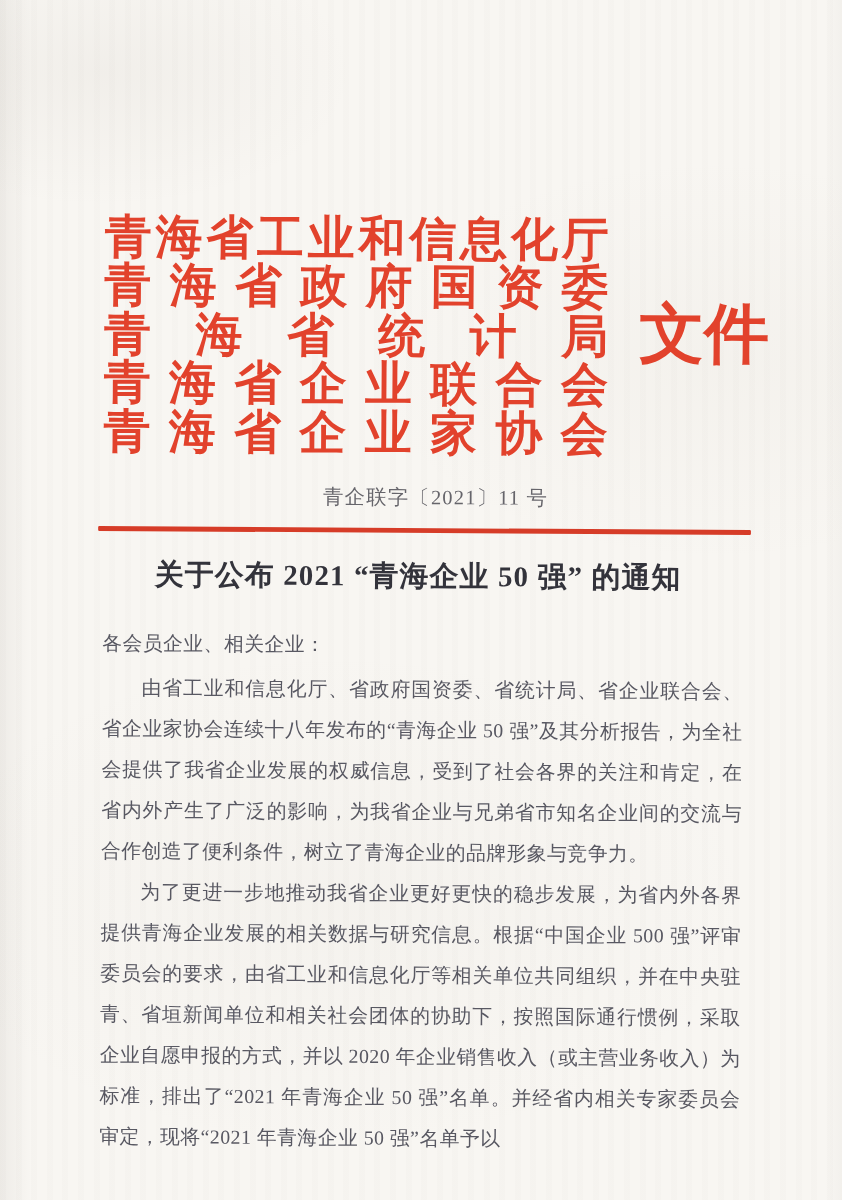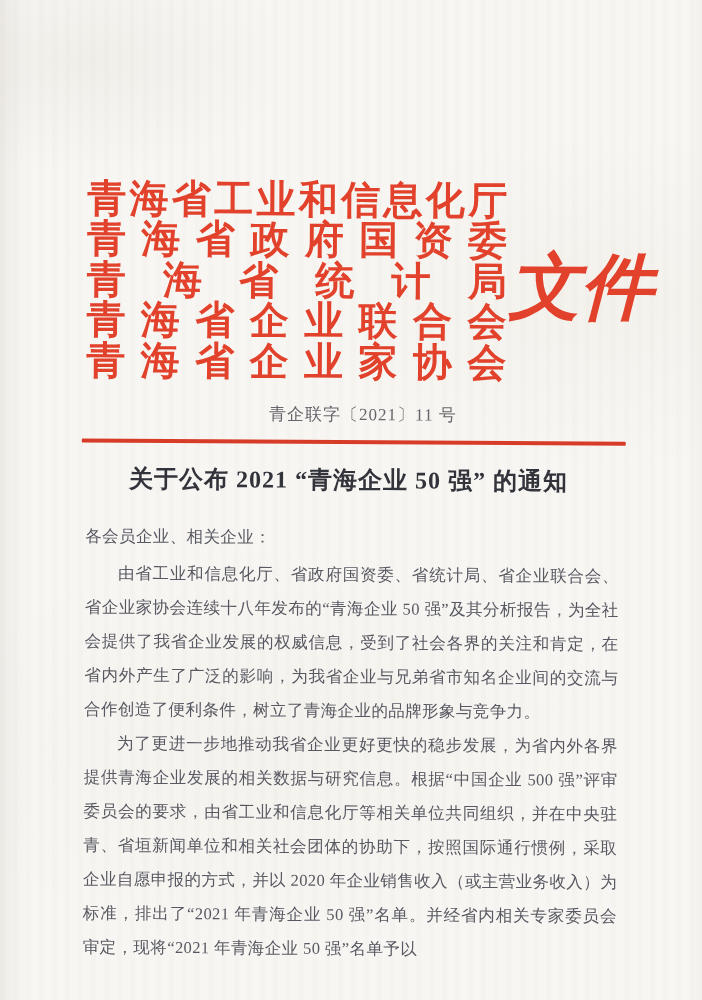--- a/index.html
+++ b/index.html
@@ -60,28 +60,27 @@
     height: 40.5px;
     font-size: 39px;
     font-weight: 700;
     line-height: 1;
     color: var(--red);
     white-space: nowrap;
   }
   .org-line span { display: inline-block; }
   .doc-type {
     position: absolute;
-    left: 510px;
+    left: 534px;
     top: 250px;
-    font-size: 72px;
+    font-size: 54px;
     font-weight: 700;
     line-height: 1;
     color: var(--red);
     letter-spacing: 0px;
-    font-style: italic;
   }
   .doc-number {
     position: absolute;
     left: 20px;
     top: 403px;
     width: 690px;
     text-align: center;
     font-size: 17px;
     letter-spacing: 1px;
     color: var(--muted-ink);

